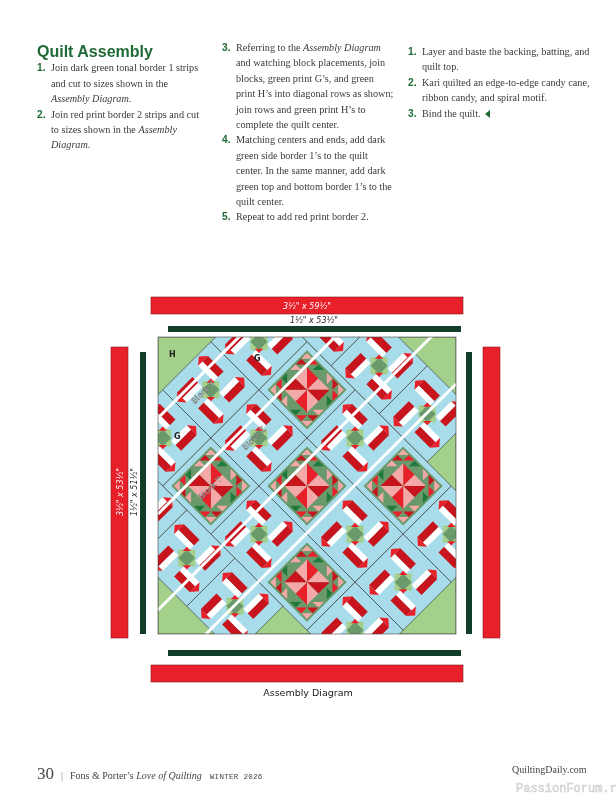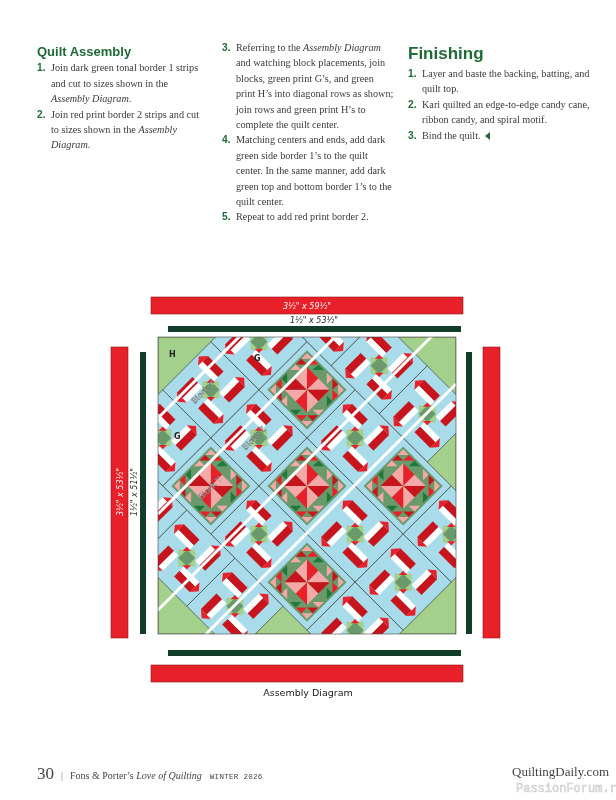--- a/index.html
+++ b/index.html
@@ -1,38 +1,38 @@
 <!DOCTYPE html>
 <html><head>
 <meta charset="utf-8">
 <style>
   html, body { margin:0; padding:0; background:#ffffff; }
   body { width:616px; height:800px; position:relative; overflow:hidden; font-family:"Liberation Serif", serif; color:#3a3a3a; }
   .col { position:absolute; font-size:10.2px; line-height:15.4px; }
   .col1 { left:37px; top:44px; width:170px; }
   .col2 { left:222px; top:40px; width:172px; }
   .col3 { left:408px; top:44px; width:190px; }
-  .section-title { font-family:"Liberation Sans", sans-serif; font-weight:bold; color:#1f6a36; font-size:13px; margin:0 0 1px 0; }
+  .section-title { font-family:"Liberation Sans", sans-serif; font-weight:bold; color:#1f6a36; font-size:16px; margin:0 0 1px 0; }
   .section-title.big { font-size:17px; line-height:20px; margin-bottom:2px; }
   .step { position:relative; padding-left:14px; margin:0; }
   .step .num { position:absolute; left:0; top:0; font-family:"Liberation Sans", sans-serif; font-weight:bold; color:#1f6a36; font-size:10.2px; }
   .step i { font-style:italic; }
   .end-mark { display:inline-block; width:0; height:0; border-top:4px solid transparent; border-bottom:4px solid transparent; border-right:5px solid #1f6a36; margin-left:4px; vertical-align:-1px; }
 
   .diagram { position:absolute; left:0; top:0; width:616px; height:800px; pointer-events:none; }
   .diagram * { pointer-events:auto; }
   .strip-label { font-family:"DejaVu Sans", sans-serif; font-style:italic; font-size:8px; }
   .caption { position:absolute; left:0; width:616px; top:687px; text-align:center; font-family:"DejaVu Sans", sans-serif; font-size:9.5px; color:#222; }
 
   .footer { position:absolute; top:764px; left:37px; font-size:10px; color:#444; }
   .footer .pg { font-size:17px; }
   .footer .bar { margin:0 7px; color:#777; }
   .footer .mag i { }
   .footer .issue { font-family:Liberation Mono, monospace; font-size:7.5px; margin-left:8px; letter-spacing:.3px; }
-  .site { position:absolute; top:764px; left:512px; font-size:13px; color:#444;font-family:Liberation Serif, serif; }
+  .site { position:absolute; top:764px; left:512px; font-size:10px; color:#444;font-family:Liberation Serif, serif; }
   .watermark { position:absolute; top:782px; left:516px; font-family:Liberation Mono, monospace; font-size:12px; color:#e6e6e6; -webkit-text-stroke:0.5px #c9c9c9; }
 </style>
 </head>
 <body>
 
 <div class="col col1">
   <div class="section-title">Quilt Assembly</div>
   <p class="step">
     <span class="num">1.</span><span>Join dark green tonal border 1 strips and cut to sizes shown in the </span><i>Assembly Diagram</i><span>.</span>
   </p>
@@ -47,21 +47,20 @@
   </p>
   <p class="step">
     <span class="num">4.</span><span>Matching centers and ends, add dark green side border 1’s to the quilt center. In the same manner, add dark green top and bottom border 1’s to the quilt center.</span>
   </p>
   <p class="step">
     <span class="num">5.</span><span>Repeat to add red print border 2.</span>
   </p>
 </div>
 
 <div class="col col3">
-  <div class="section-title big">Finishing</div>
   <p class="step">
     <span class="num">1.</span><span>Layer and baste the backing, batting, and quilt top.</span>
   </p>
   <p class="step">
     <span class="num">2.</span><span>Kari quilted an edge-to-edge candy cane, ribbon candy, and spiral motif.</span>
   </p>
   <p class="step">
     <span class="num">3.</span><span>Bind the quilt.</span><span class="end-mark"></span>
   </p>
 </div>

